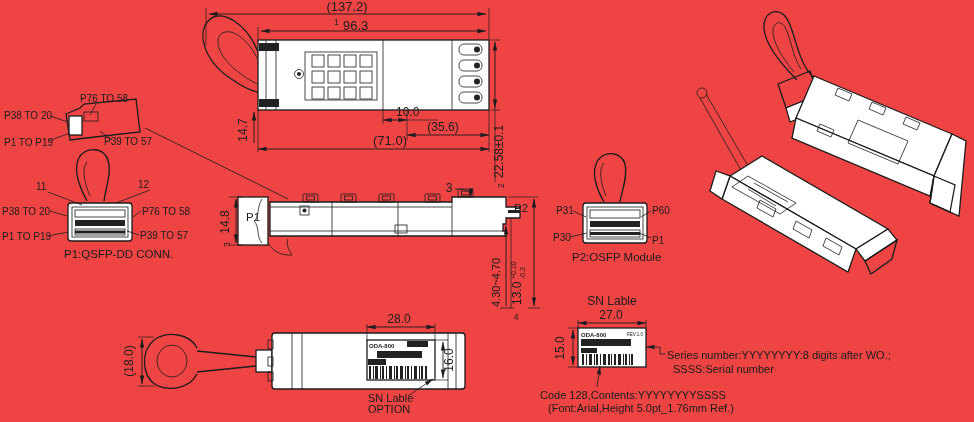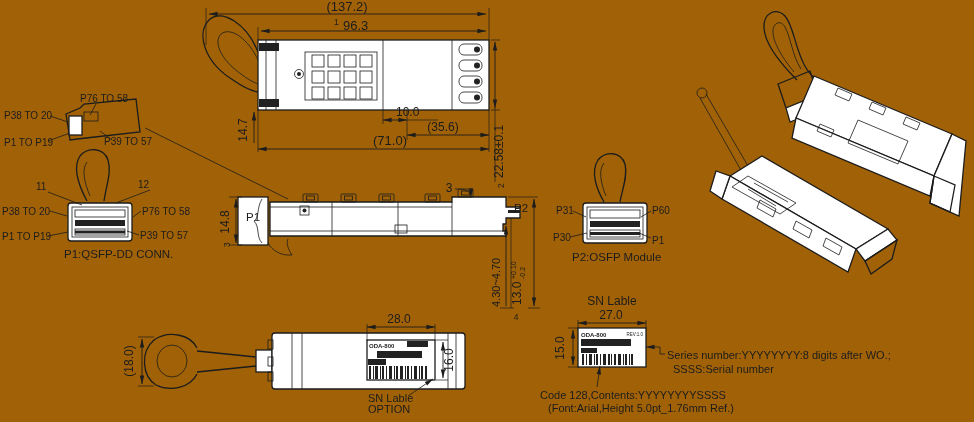--- a/index.html
+++ b/index.html
@@ -1,16 +1,16 @@
 <!DOCTYPE html>
 <html><head>
 <meta charset="utf-8">
 <style>
   html,body{margin:0;padding:0;background:#fff;}
-  .canvas{position:relative;width:974px;height:422px;background:#a16207;overflow:hidden;}
+  .canvas{position:relative;width:974px;height:422px;background:#ef4444;overflow:hidden;}
   svg{position:absolute;left:0;top:0;}
   svg text{font-family:"Liberation Sans", sans-serif;fill:#1c1c1c;}
   .dim{font-size:12px;}
   .dimlg{font-size:13px;}
   .lbl{font-size:10px;}
   .cap{font-size:11.5px;}
   .note{font-size:11px;}
   .sup{font-size:8.5px;}
   .tiny{font-size:6px;font-weight:bold;}
   .tiny2{font-size:4.5px;}

